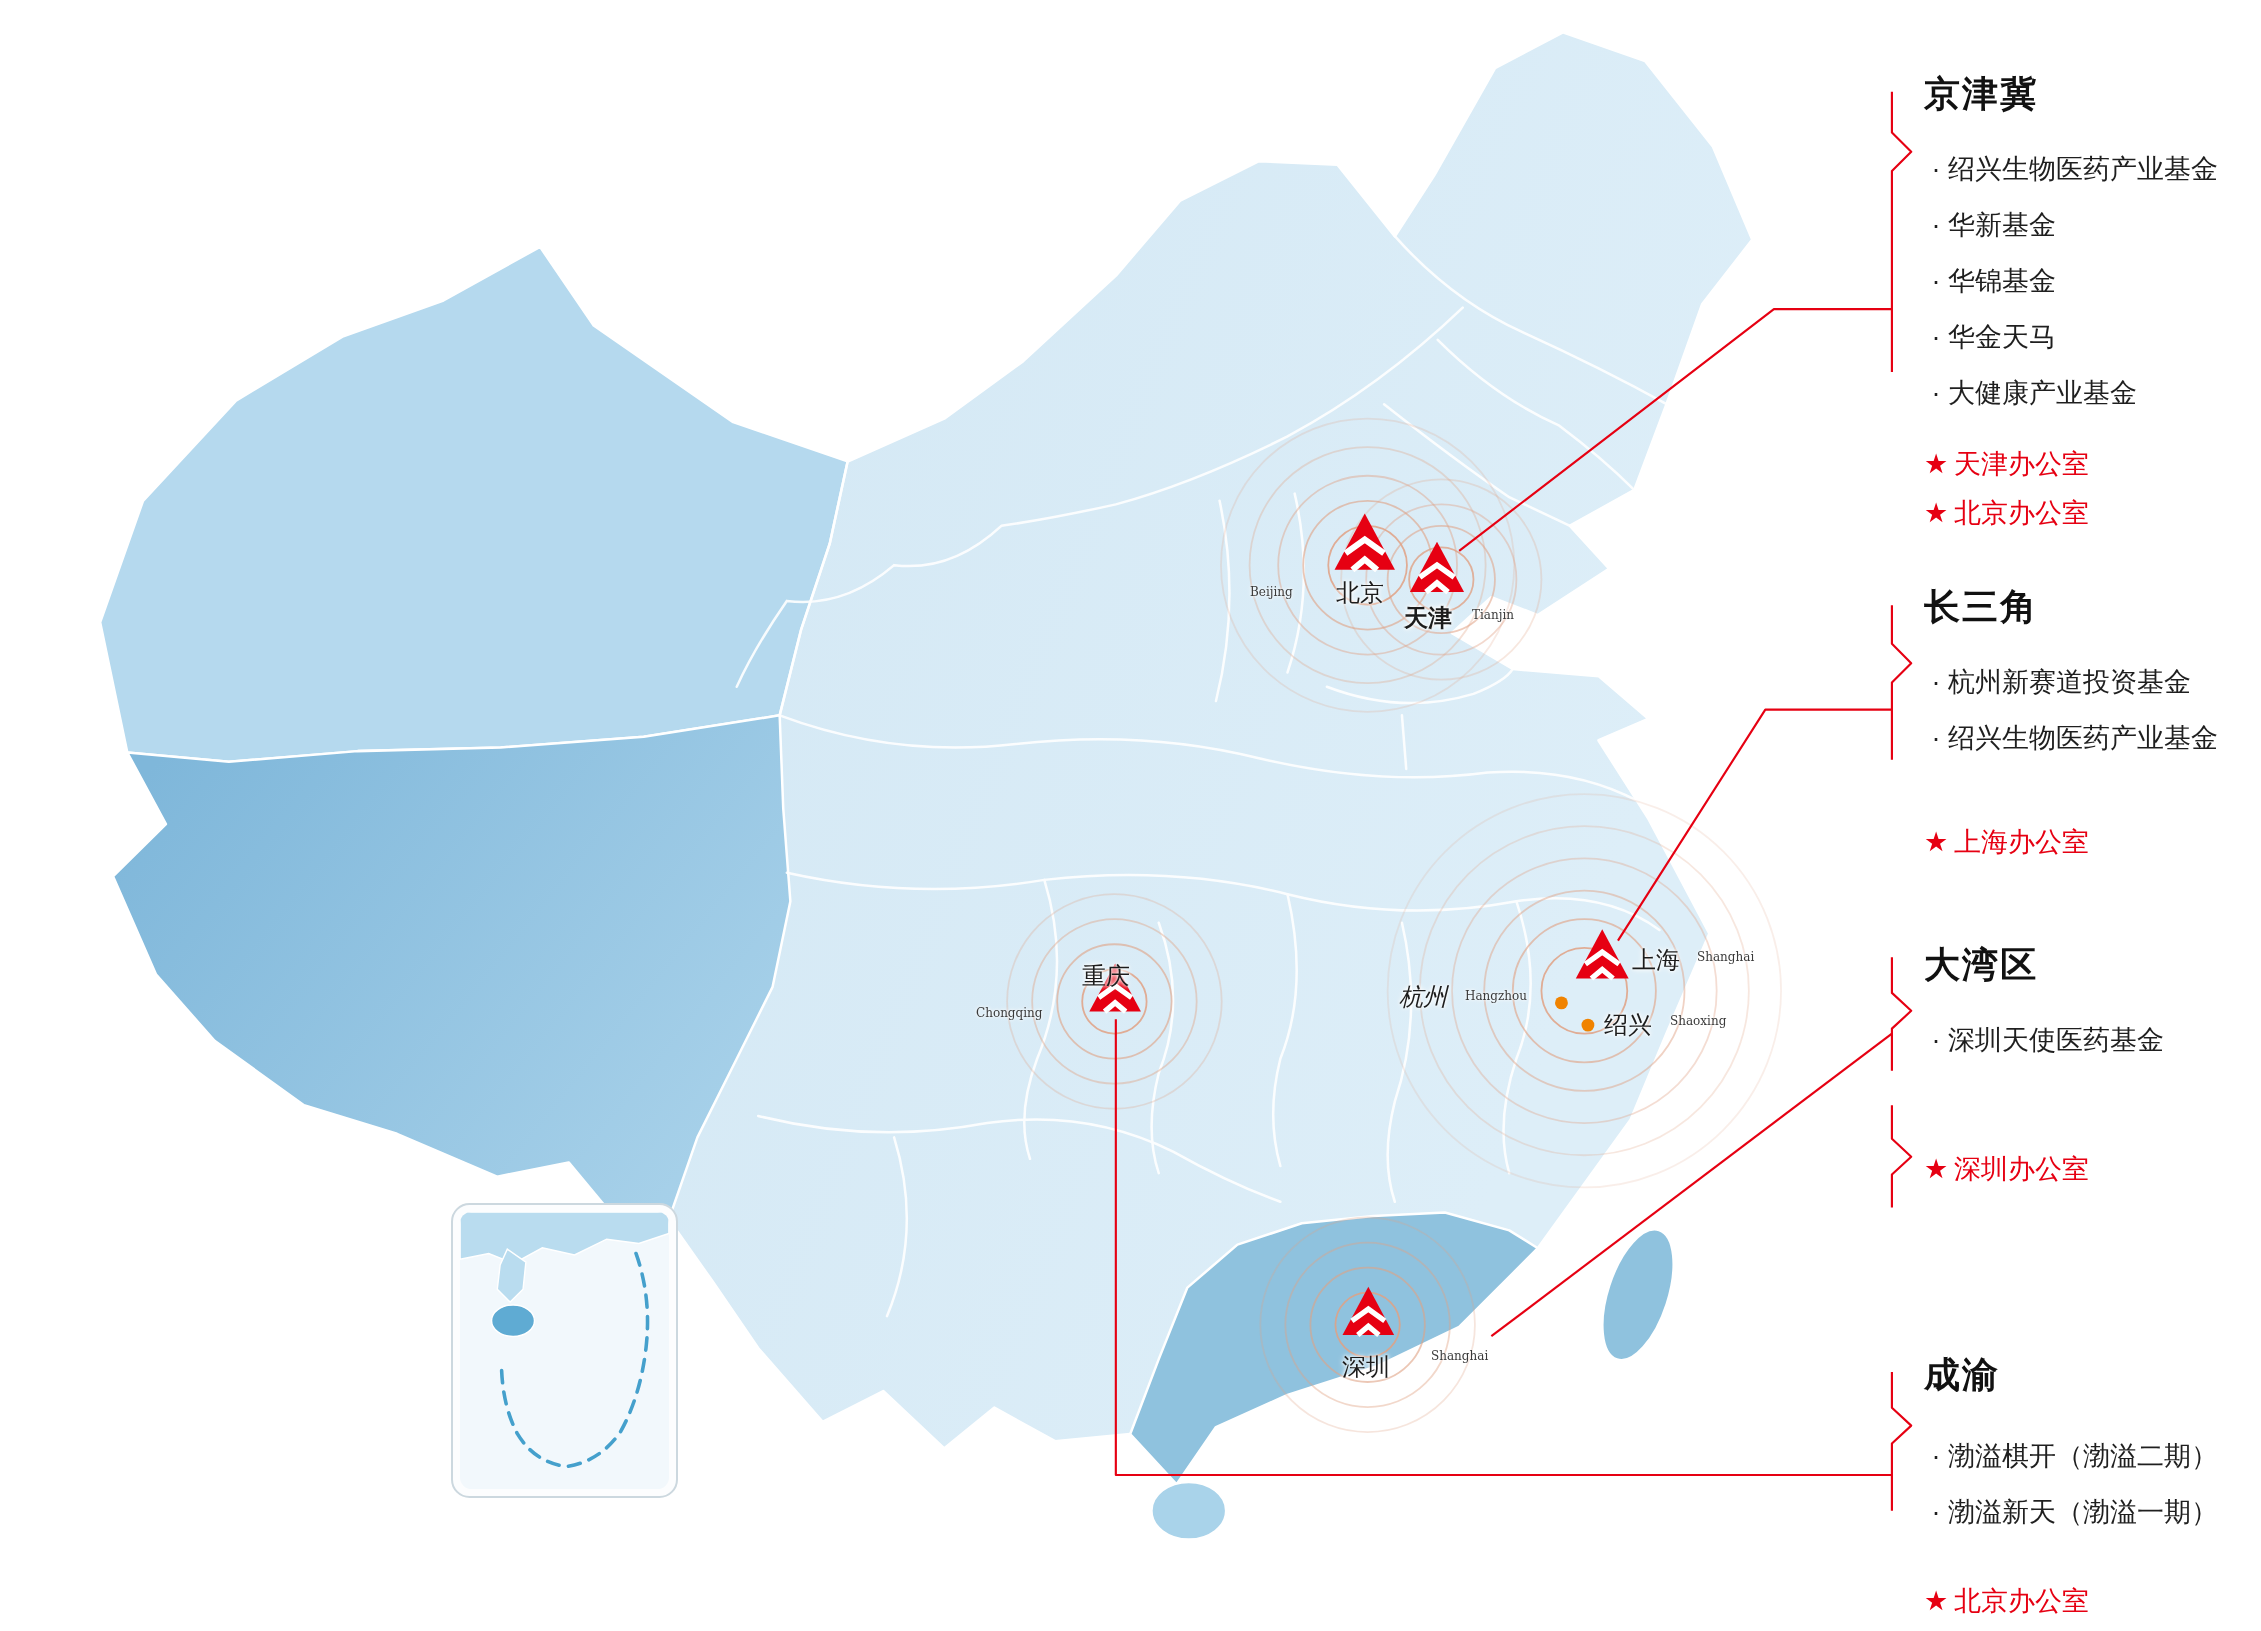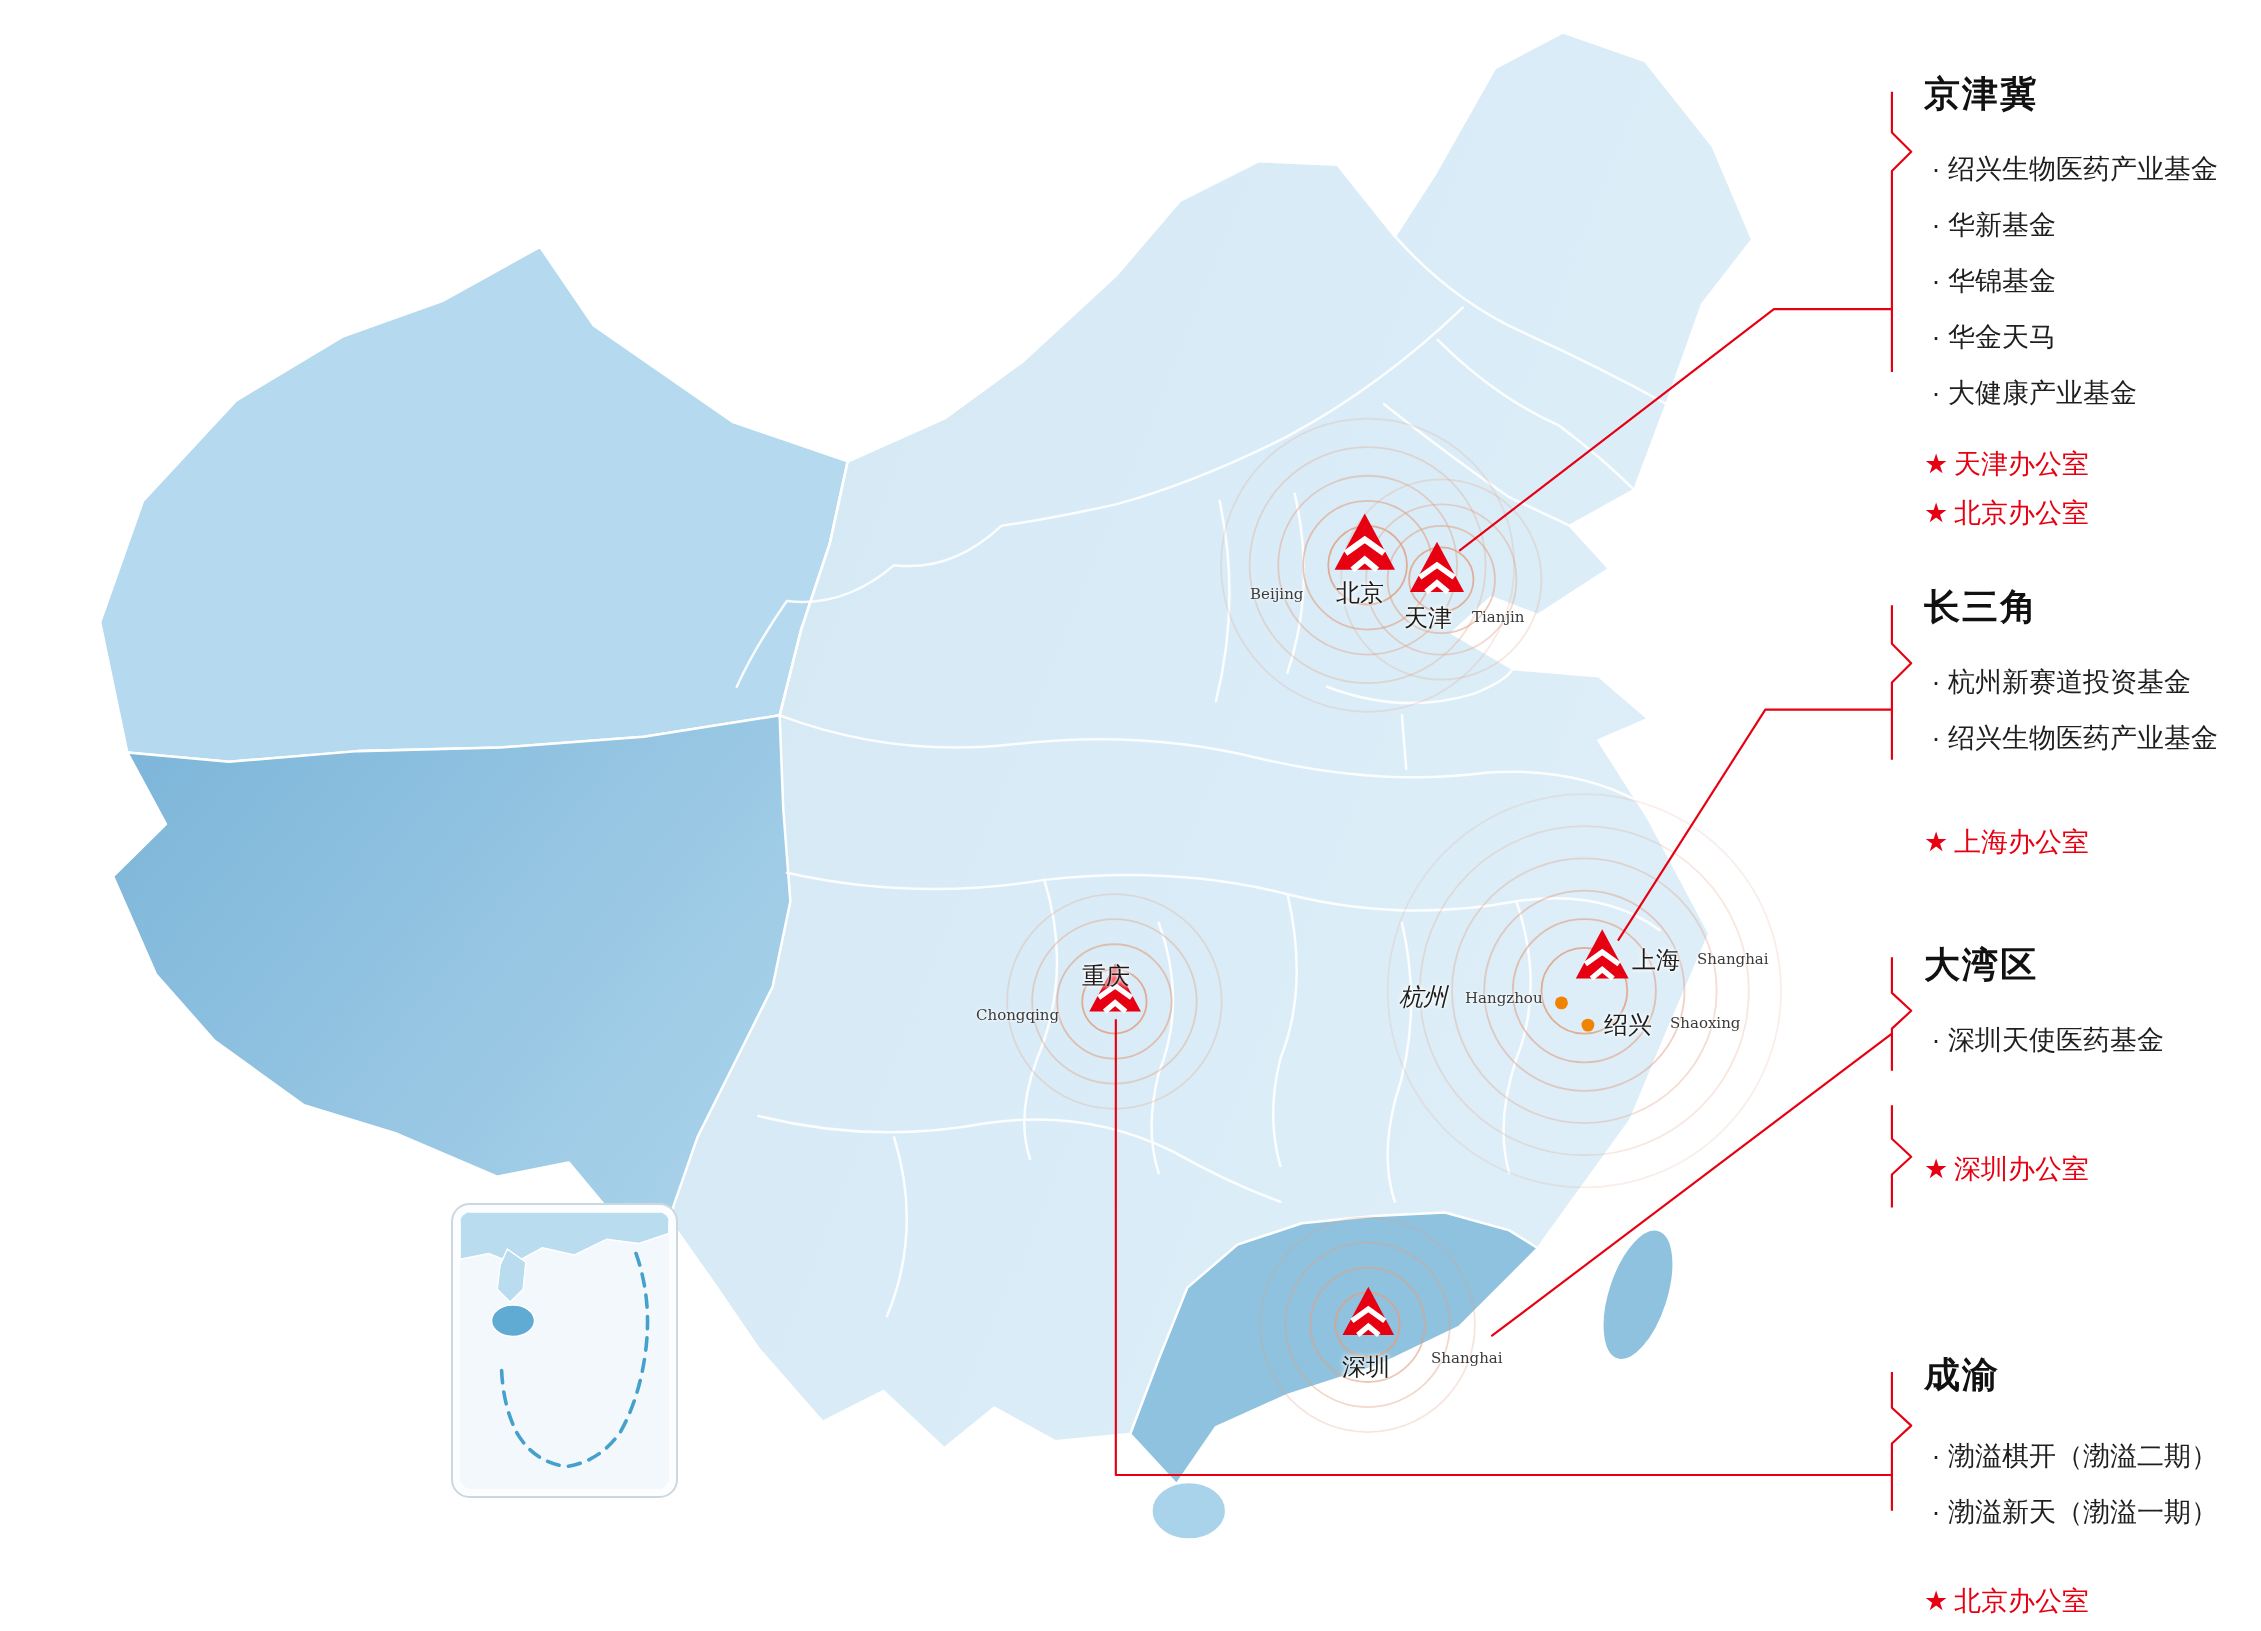--- a/index.html
+++ b/index.html
@@ -9,21 +9,21 @@
   }
   .map-svg { position:absolute; left:0; top:0; }
 
   
   .city-cn {
     position:absolute; font-family:"DejaVu Serif", serif; font-size:24px;
     color:#1c1c1c; white-space:nowrap;
     text-shadow:0 0 2.9px #fff, 0 0 4.3px #fff, 0 0 7.2px #fff;
   }
   .city-en {
-    position:absolute; font-family:"DejaVu Serif", serif; font-size:15px;
+    position:absolute; font-family:"DejaVu Serif", serif; font-size:12px;
     color:#3a3a3a; white-space:nowrap;
     text-shadow:0 0 2.9px #fff, 0 0 5.7px #fff;
   }
 
   
   .region { position:absolute; left:1924px; width:340px; }
   .region h2 {
     margin:0 0 26px 0; font-size:36px; font-weight:700; color:#111;
     letter-spacing:2.1px; line-height:43px;
   }
@@ -176,21 +176,21 @@
 
     <use href="#mk" x="1860" y="712" width="96" height="96"></use>
     <use href="#mk" x="1966" y="752" width="86" height="86"></use>
     <use href="#mk" x="2198" y="1294" width="84" height="84"></use>
     <use href="#mk" x="1518" y="1342" width="82" height="82"></use>
     <use href="#mk" x="1872" y="1794" width="82" height="82"></use>
   </svg>
 
   <div class="city-en" style="left:1250px; top:585px;">Beijing</div>
   <div class="city-cn" style="left:1336px; top:577px;text-align:center;">北京</div>
-  <div class="city-cn" style="left:1404px; top:602px;">天津</div>
+  <div class="city-cn" style="left:1404px; top:602px;font-weight:bold;">天津</div>
   <div class="city-en" style="left:1472px; top:608px;">Tianjin</div>
   <div class="city-cn" style="left:1632px; top:944px;">上海</div>
   <div class="city-en" style="left:1697px; top:950px;">Shanghai</div>
   <div class="city-cn" style="left:1399px; top:981px;font-style:italic;">杭州</div>
   <div class="city-en" style="left:1465px; top:989px;">Hangzhou</div>
   <div class="city-cn" style="left:1604px; top:1009px;">绍兴</div>
   <div class="city-en" style="left:1670px; top:1014px;">Shaoxing</div>
   <div class="city-cn" style="left:1082px; top:960px;">重庆</div>
   <div class="city-en" style="left:976px; top:1006px;">Chongqing</div>
   <div class="city-cn" style="left:1342px; top:1351px;">深圳</div>

